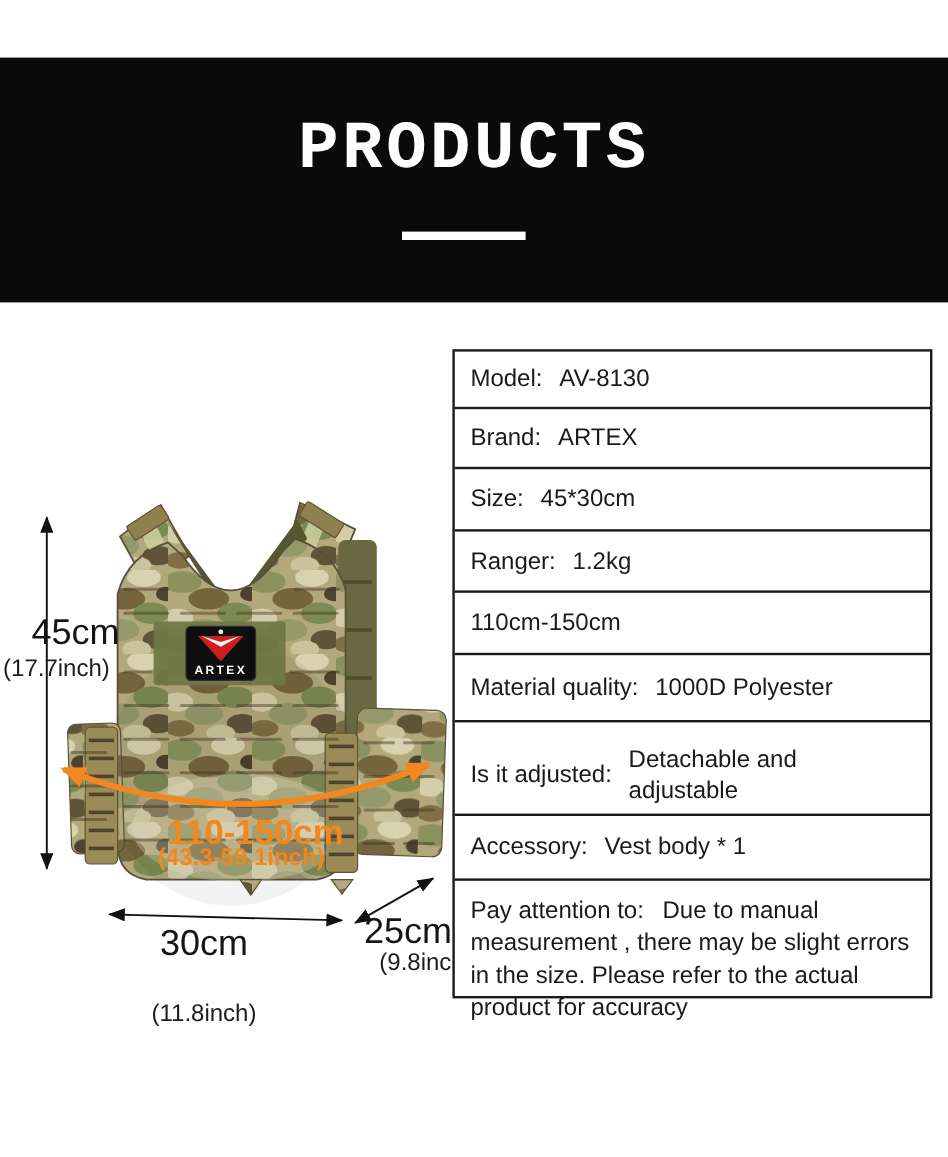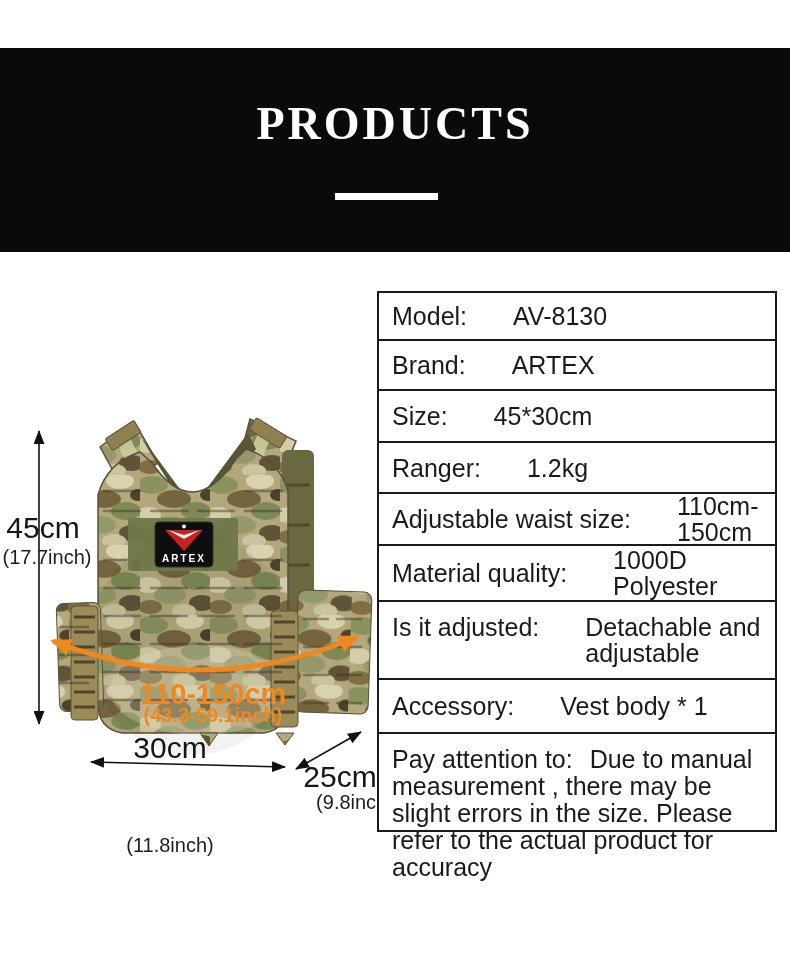--- a/index.html
+++ b/index.html
@@ -3,49 +3,49 @@
 <meta charset="utf-8">
 <style>
   html,body{margin:0;padding:0;background:#fff;}
   .page{position:relative;width:790px;height:964px;background:#ffffff;overflow:hidden;
         font-family:"Liberation Sans",sans-serif;color:#1a1a1a;}
 
   
   .banner{position:absolute;left:0;top:48px;width:790px;height:204px;background:#0a0a0a;}
   .banner-title{position:absolute;left:0;top:46px;width:100%;text-align:center;
 .                color:#fff;}
-  .banner-title{color:#ffffff;font-family:Liberation Serif, serif;
-                font-weight:bold;font-size:46px;line-height:60px;letter-spacing:3px;}
+  .banner-title{color:#ffffff;font-family:Liberation Mono, monospace;
+                font-weight:bold;font-size:56px;line-height:60px;letter-spacing:3px;}
   .banner-underline{position:absolute;left:335px;top:145px;width:103px;height:7px;background:#ffffff;}
 
   
   .vest-svg{position:absolute;left:0;top:405px;width:390px;height:445px;}
 
   
   .dim{position:absolute;text-align:center;color:#151515;font-size:30px;line-height:1.05;}
   .dim.inch{font-size:20px;color:#1d1d1d;}
-  .lab-h    {left:0;   top:512px; width:86px;}
+  .lab-h    {left:20px;   top:512px; width:86px;}
   .lab-hi   {left:0px;   top:547px; width:94px;}
-  .lab-w    {left:110px; top:732px; width:120px;}
+  .lab-w    {left:110px; top:771px; width:120px;}
   .lab-wi   {left:110px; top:835px; width:120px;}
   .lab-d    {left:300px; top:761px; width:80px;}
   .lab-di   {left:310px; top:792px; width:90px;}
   .lab-waist  {left:136px;top:679px;width:154px;font-size:29px;font-weight:bold;color:#F1871D;}
-  .lab-waisti {left:128px;top:705px;width:170px;font-size:20px;font-weight:bold;color:#F1871D;}
+  .lab-waisti {left:116px;top:705px;width:170px;font-size:20px;font-weight:bold;color:#F1871D;}
 
   
   .spec-table{position:absolute;left:377px;top:291px;width:400px;box-sizing:border-box;
               border:2px solid #1a1a1a;background:#fff;}
   .trow{box-sizing:border-box;border-bottom:2px solid #1a1a1a;display:flex;align-items:center;
-        padding-left:13px;padding-right:8px;font-size:25px;line-height:26px;gap:32px;}
+        padding-left:13px;padding-right:8px;font-size:20px;line-height:26px;}
   .trow:last-child{border-bottom:none;}
   .lbl{white-space:nowrap;margin-right:14px;}
   .r1{height:48px}.r2{height:50px}.r3{height:52px}.r4{height:52px}.r5{height:51px}
   .r6{height:52px}.r7{height:56px}
-  .r8{height:78px;align-items:flex-start;padding-top:12px;}
+  .r8{height:78px;align-items:center;padding-top:12px;}
   .r8 .val{display:inline-block;width:180px;}
   .r9{height:54px}
   .r10{height:96px;display:block;padding-top:12px;line-height:27px;}
   .r10 .lbl{margin-right:10px;white-space:nowrap;}
   .r4 .lbl{margin-right:12px;}
 </style>
 </head>
 <body>
 
 <div class="page">
@@ -185,21 +185,20 @@
     </div>
     <div class="trow r3">
       <span class="lbl">Size:</span>
       <span class="val">45*30cm</span>
     </div>
     <div class="trow r5">
       <span class="lbl">Ranger:</span>
       <span class="val">1.2kg</span>
     </div>
     <div class="trow r6">
-      <span class="lbl">Adjustable waist size:</span>
       <span class="val">110cm-150cm</span>
     </div>
     <div class="trow r7">
       <span class="lbl">Material quality:</span>
       <span class="val">1000D Polyester</span>
     </div>
     <div class="trow r8">
       <span class="lbl">Is it adjusted:</span>
       <span class="val">Detachable and adjustable</span>
     </div>

